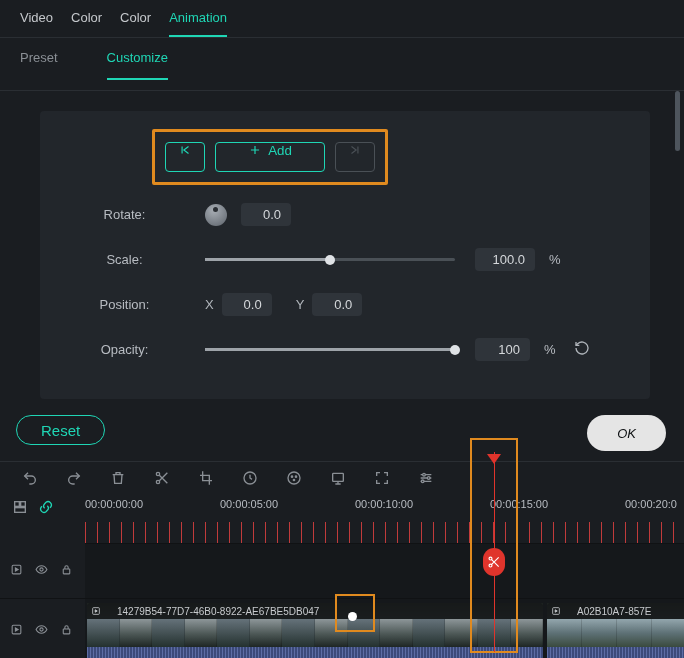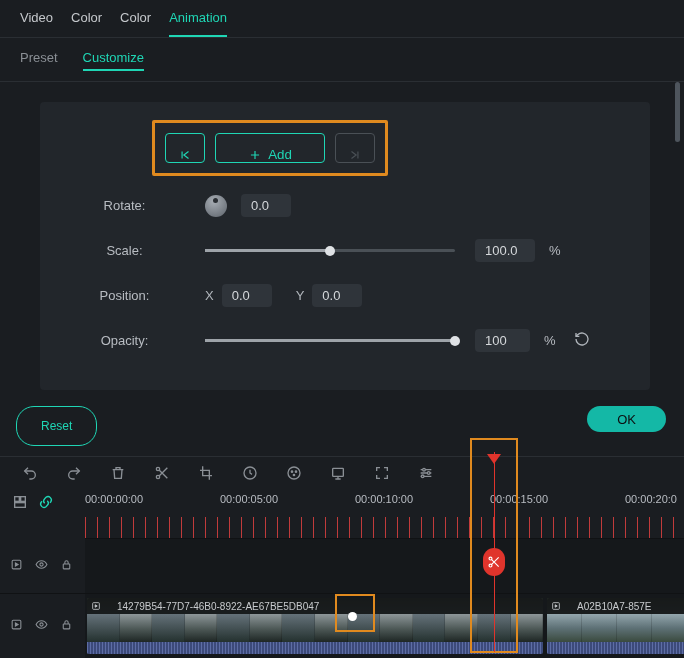--- a/index.html
+++ b/index.html
@@ -29,21 +29,21 @@
     color: #1fd6b5;
     border-bottom: 2px solid #1fd6b5;
   }
   .sub-tabs {
     display: flex;
     gap: 25px;
     padding: 12px 20px 10px 20px;
     border-bottom: 1px solid #2a2e33;
   }
   .sub-tab { color: #8a8f95; cursor: pointer; }
-  .sub-tab.active { color: #1fd6b5; border-bottom: 2px solid #1fd6b5; padding-bottom: 4px;}
+  .sub-tab.active { color: #1fd6b5; border-bottom: 2px solid #1fd6b5; padding-bottom: 13px; margin-left: 24px;}
   
   .panel-wrap {
     padding: 20px 10px 10px 40px;
     position: relative;
   }
   .panel {
     background: #22262b;
     border-radius: 4px;
     width: 610px;
     min-height: 280px;
@@ -68,21 +68,21 @@
     margin-left: 92px;
     margin-bottom: 18px;
   }
   .kf-btn {
     border: 1px solid #1fd6b5;
     background: transparent;
     color: #1fd6b5;
     border-radius: 4px;
     height: 30px;
     display: inline-flex;
-    align-items: flex-end;
+    align-items: flex-start;
     justify-content: center;
     cursor: pointer;
   }
   .kf-btn.sq { width: 40px; }
   .kf-btn.add { width: 110px; gap: 6px; }
   .kf-btn.disabled { border-color: #4a5056; color: #4a5056; cursor: default; }
   .kf-btn svg { width: 14px; height: 14px; }
   .prop-row {
     display: flex;
     align-items: center;
@@ -105,21 +105,21 @@
     width: 5px; height: 5px; border-radius: 50%;
     background: #2a2e33;
     top: 3px; left: 8px;
   }
   .num-box {
     background: #2f343a;
     color: #d5d8db;
     border-radius: 4px;
     padding: 4px 10px;
     min-width: 50px;
-    text-align: left;
+    text-align: right;
     font-size: 13px;
   }
   .slider {
     flex: 0 0 250px;
     height: 3px;
     background: #4a5056;
     border-radius: 2px;
     position: relative;
     margin-right: 20px;
   }
@@ -142,35 +142,36 @@
   .footer {
     display: flex;
     justify-content: space-between;
     padding: 6px 18px 10px 16px;
   }
   .btn-outline {
     border: 1.5px solid #1fd6b5;
     background: transparent;
     color: #1fd6b5;
     border-radius: 18px;
-    height: 40px;
+    height: 30px;
     padding: 0 24px;
     cursor: pointer;
-    font-size: 12px;
+    font-size: 15px;
   }
   .btn-solid {
-    background: #14b8a6;
+    background: #e5e5e5;
     color: #0c0f11;
     border: none;
     border-radius: 18px;
-    height: 26px;
+    height: 36px;
     padding: 0 30px;
     cursor: pointer;
     font-size: 13px;
     font-weight: 500;
+    font-style: italic;
   }
   
   .toolbar {
     display: flex;
     gap: 28px;
     align-items: center;
     padding: 8px 22px;
     border-top: 1px solid #2a2e33;
   }
   .toolbar .ico { color: #8a8f95; cursor: pointer; width: 16px; height: 16px; display: flex; align-items: center; justify-content: center; }

